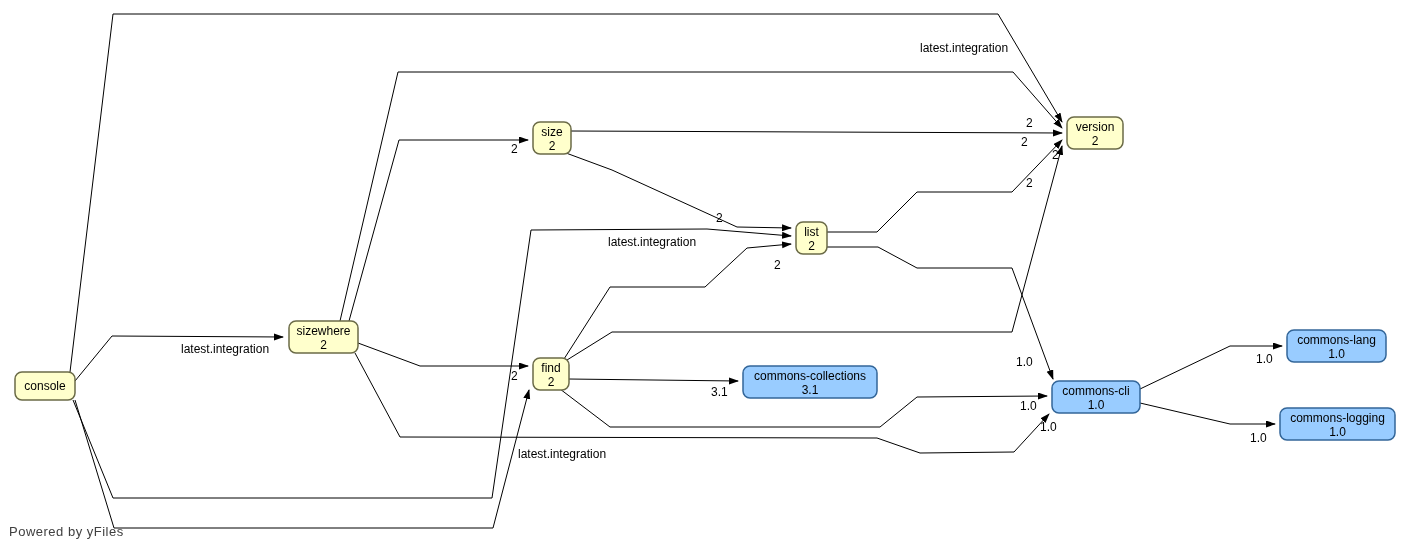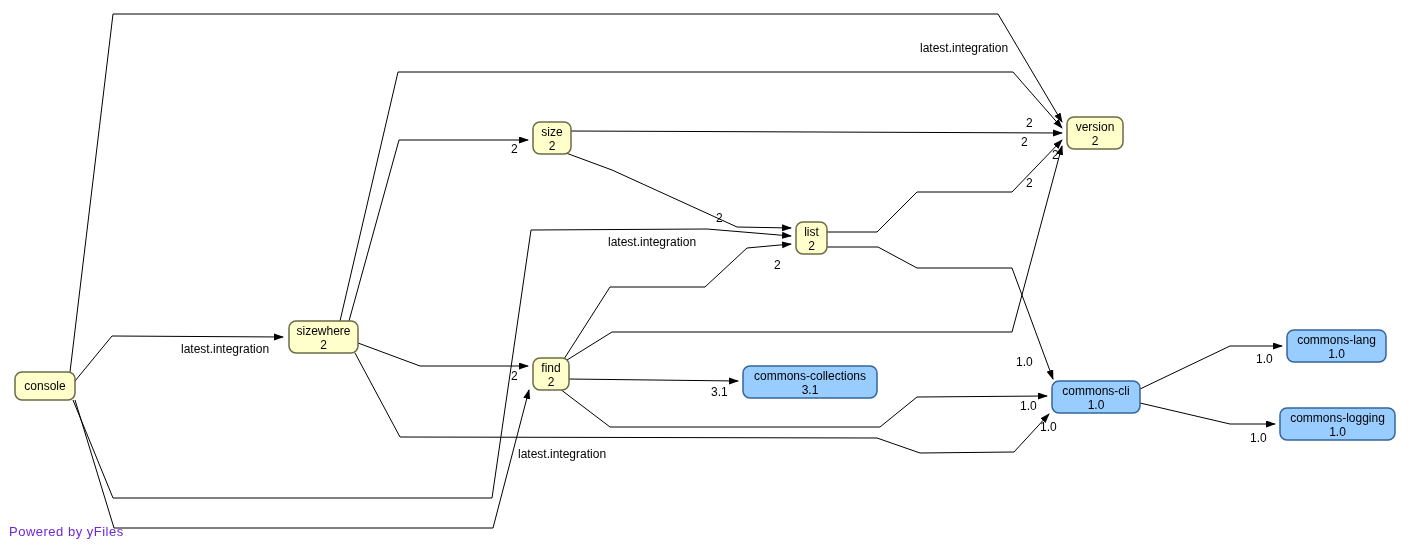--- a/index.html
+++ b/index.html
@@ -36,21 +36,21 @@
   .node-label {
     font-size: 12px;
     fill: #000000;
     text-anchor: middle;
   }
   #watermark {
     position: absolute;
     left: 9px;
     bottom: 6px;
     font-size: 13px;
-    color: #6d28d9;
+    color: #404040;
     letter-spacing: 0.5px;
     user-select: none;
   }
 </style>
 </head>
 <body>
 
 <div id="graph-canvas">
   <svg id="graph-svg" width="1409" height="545" viewBox="0 0 1409 545">
       <defs>

